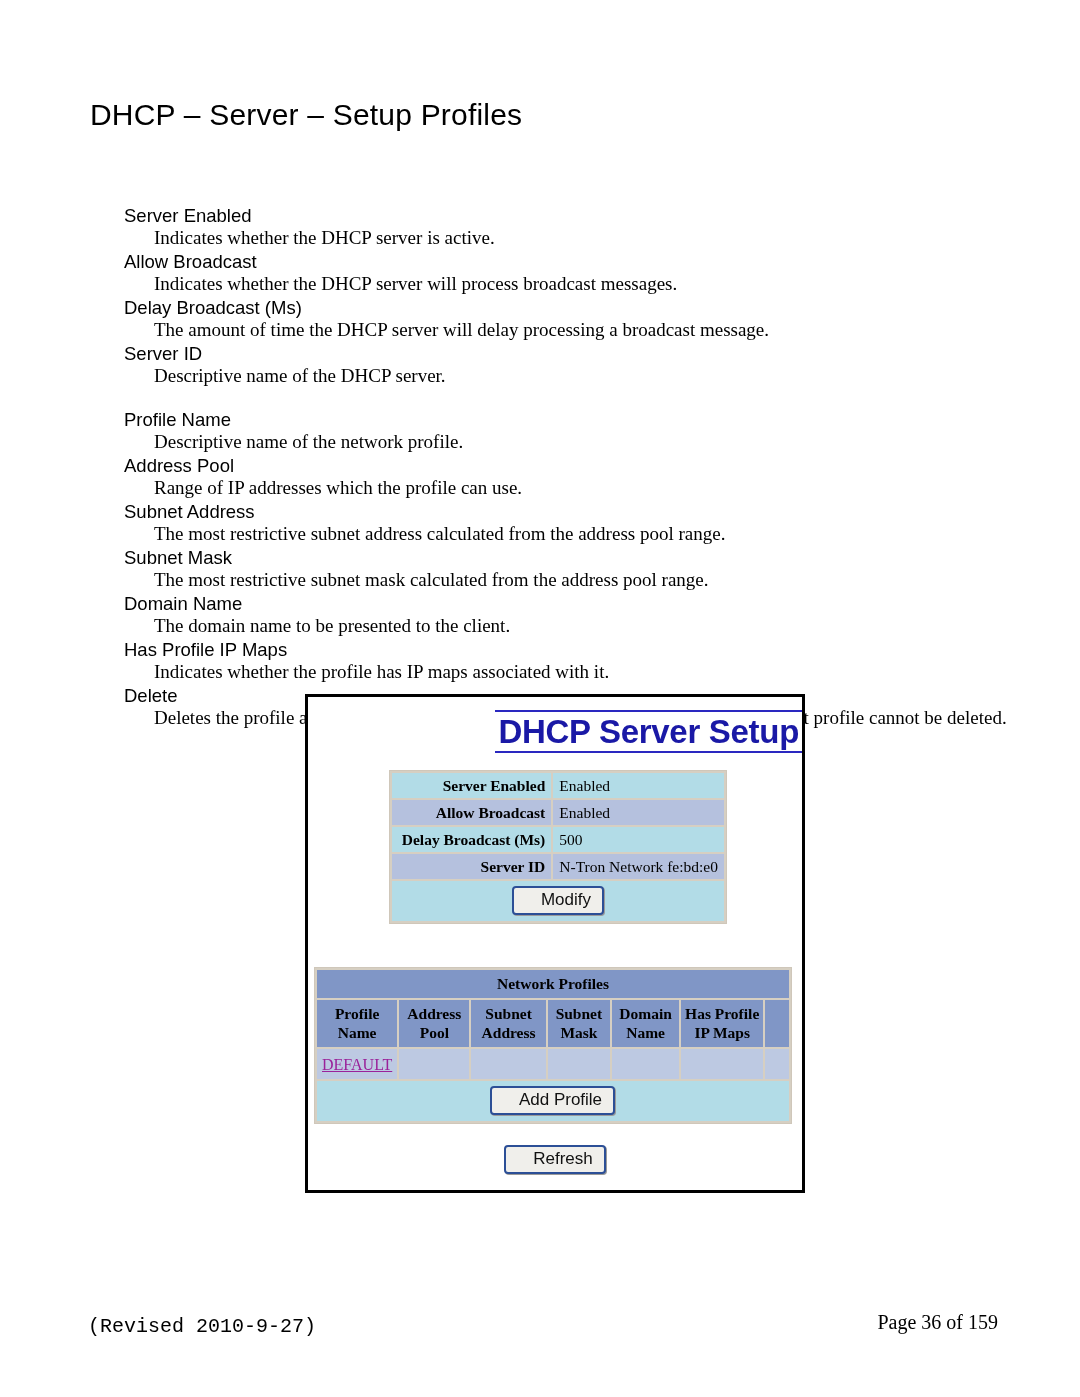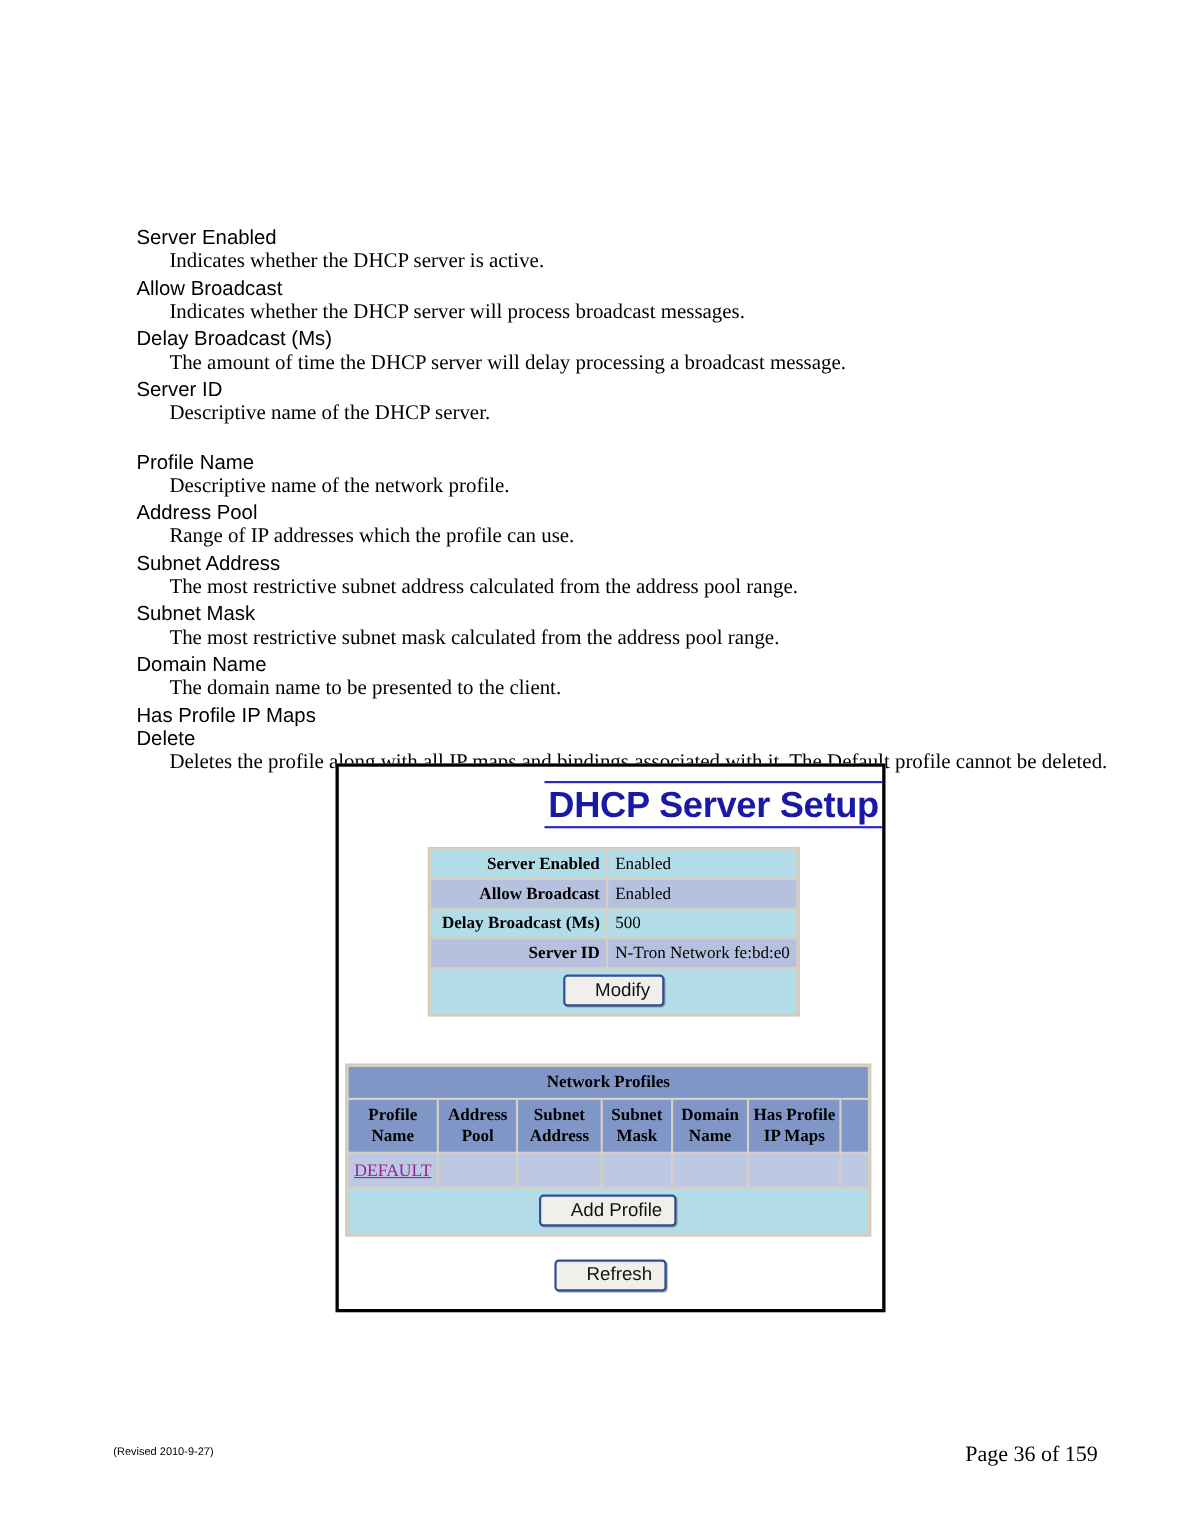--- a/index.html
+++ b/index.html
@@ -213,37 +213,37 @@
     left: 0; right: 0;
     top: 448px;
     text-align: center;
   }
 
   
   .footer-left {
     position: absolute;
     left: 88px;
     top: 1315px;
-    font-family: Liberation Sans, sans-serif;
-    font-size: 10px;
-    margin-left: 15px;
+    font-family: Liberation Mono, monospace;
+    font-size: 20px;
   }
   .footer-right {
     position: absolute;
     right: 82px;
     top: 1311px;
     font-family: "Liberation Serif", "DejaVu Serif", serif;
     font-size: 20px;
   }
 </style>
 </head>
 <body>
 
 <div class="page">
 
+  <h1 class="page-title">DHCP – Server – Setup Profiles</h1>
 
 
   <div class="deflist">
     <div class="def-term">Server Enabled</div>
     <div class="def-desc">Indicates whether the DHCP server is active.</div>
 
     <div class="def-term">Allow Broadcast</div>
     <div class="def-desc">Indicates whether the DHCP server will process broadcast messages.</div>
 
     <div class="def-term">Delay Broadcast (Ms)</div>
@@ -263,20 +263,21 @@
     <div class="def-term">Subnet Address</div>
     <div class="def-desc">The most restrictive subnet address calculated from the address pool range.</div>
 
     <div class="def-term">Subnet Mask</div>
     <div class="def-desc">The most restrictive subnet mask calculated from the address pool range.</div>
 
     <div class="def-term">Domain Name</div>
     <div class="def-desc">The domain name to be presented to the client.</div>
 
     <div class="def-term">Has Profile IP Maps</div>
+    <div class="def-desc">Indicates whether the profile has IP maps associated with it.</div>
 
     <div class="def-term">Delete</div>
     <div class="def-desc">Deletes the profile along with all IP maps and bindings associated with it.  The Default profile cannot be deleted.</div>
   </div>
 
   <div class="shot">
     <div class="shot-inner">
 
       <div class="shot-title">
         <span class="shot-title-text">DHCP Server Setup</span>

